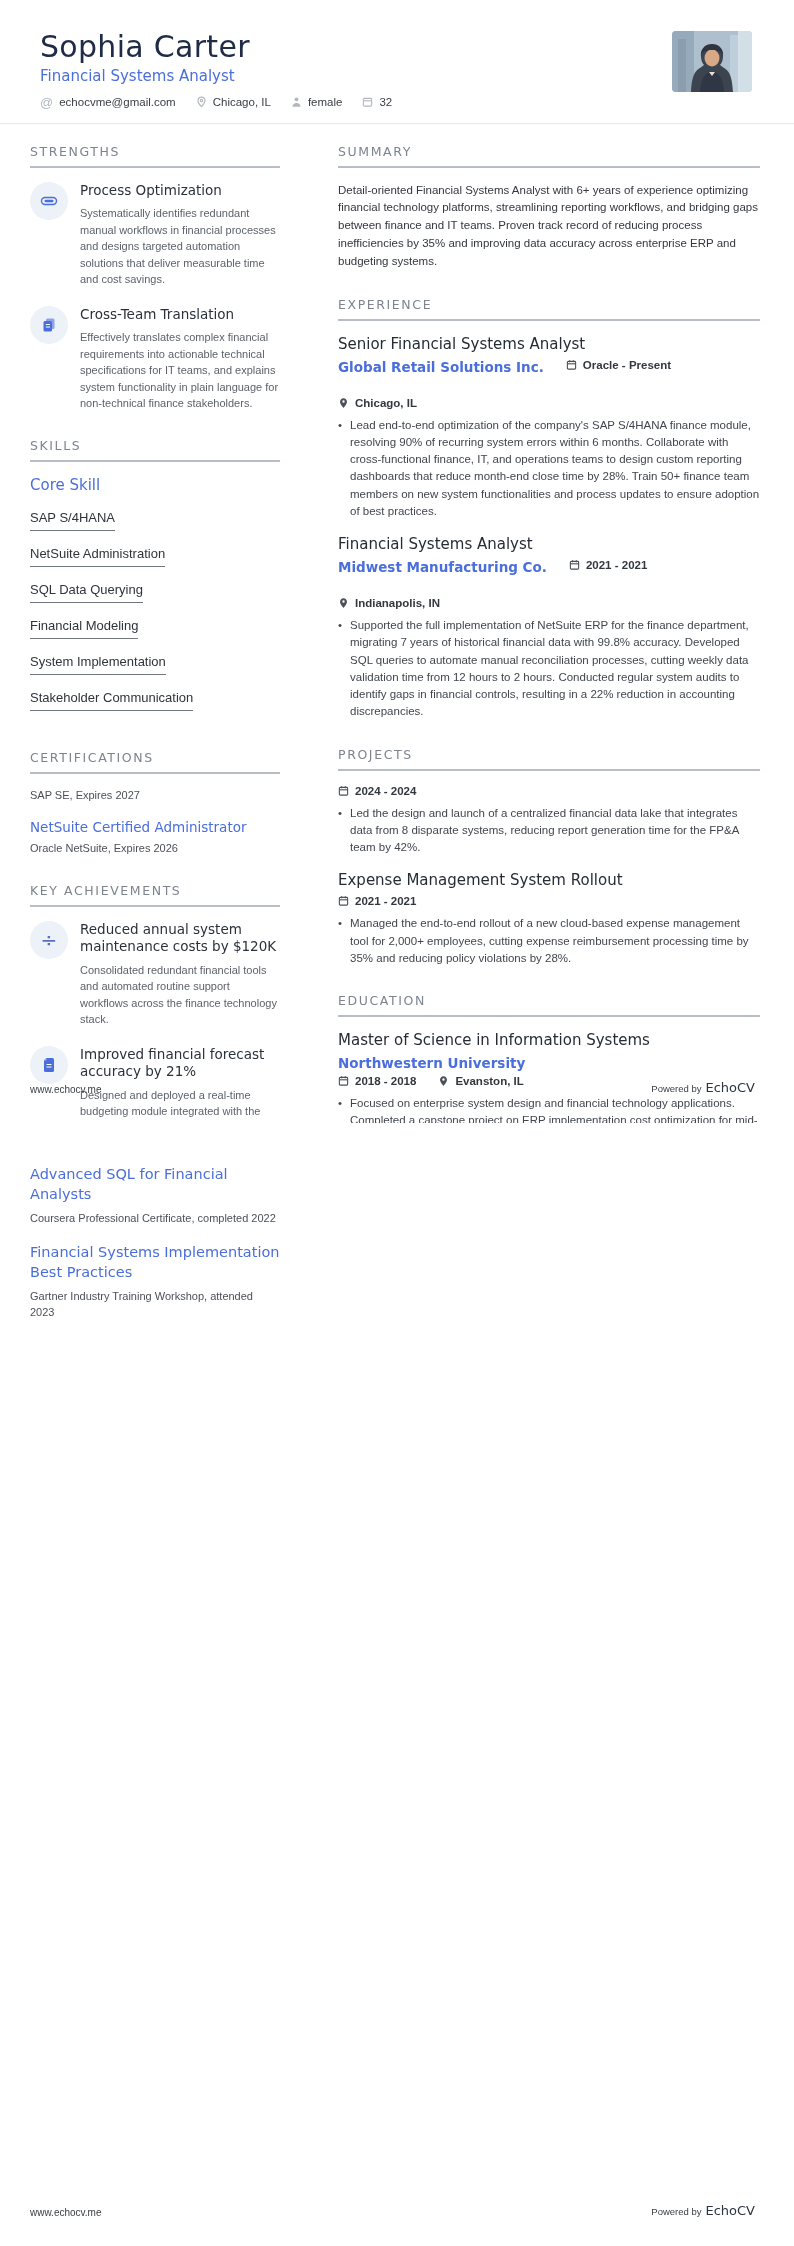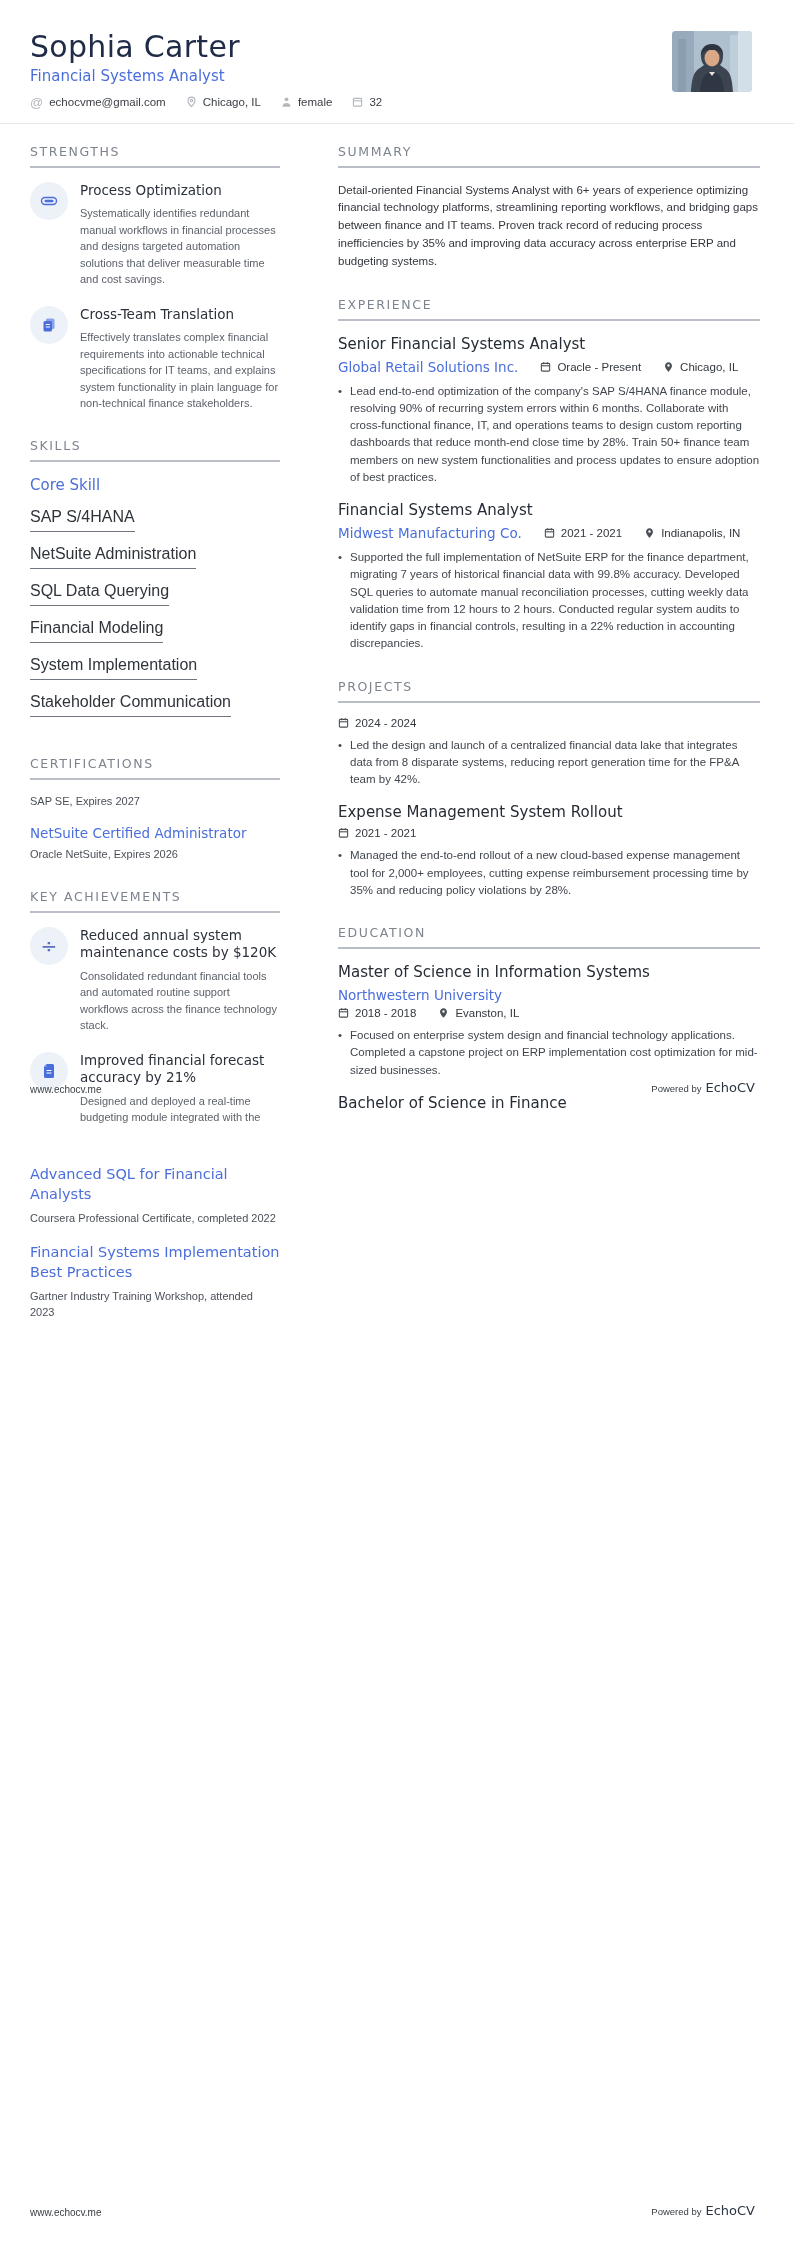--- a/index.html
+++ b/index.html
@@ -3,21 +3,21 @@
 <meta charset="utf-8">
 <style>
   * { margin:0; padding:0; box-sizing:border-box; }
   body {
     width:794px; height:2246px; margin:0 auto; background:#ffffff;
     font-family:"Liberation Sans", sans-serif; color:#3a3f46;
   }
   .page { position:relative; width:794px; height:1123px; overflow:hidden; background:#fff; }
 
   
-  .header { padding:30px 39px 0 30px; border-bottom:1px solid #e6e8ec; padding-bottom:14px; }
+  .header { padding:30px 39px 0 40px; border-bottom:1px solid #e6e8ec; padding-bottom:14px; }
   .name { font-family:"DejaVu Sans", sans-serif; font-size:30px; line-height:1.15; color:#1f2b47; letter-spacing:.3px; }
   .job-title { font-family:"DejaVu Sans", sans-serif; font-size:15px; color:#4a6edb; margin-top:2px; }
   .contact-row { display:flex; align-items:center; gap:20px; margin-top:11px; font-size:11.5px; color:#3a3e44; }
   .contact-item { display:flex; align-items:center; gap:6px; }
   .c-ico { color:#b3b8bf; display:inline-flex; }
   .at-glyph { font-size:13px; color:#b3b8bf; line-height:1; }
   .photo { position:absolute; top:31px; right:42px; width:80px; height:61px; border-radius:4px; overflow:hidden; }
 
   
   .cols { display:flex; gap:58px; padding:20px 39px 0 30px; }
@@ -34,33 +34,33 @@
   
   .s-item { display:flex; gap:12px; margin-bottom:18px; }
   .icon-circle { width:38px; height:38px; border-radius:50%; background:#edf1f8; flex:none;
                  display:flex; align-items:center; justify-content:center; color:#4a6edb; }
   .divide-glyph { font-size:20px; color:#5b6fc0; font-family:"DejaVu Sans", sans-serif; }
   .s-title { font-family:"DejaVu Sans", sans-serif; font-size:13.5px; color:#2b313b; line-height:1.3; margin-bottom:6px; }
   .s-text { font-size:11px; color:#5d626b; line-height:1.5; }
 
   
   .skill-group { font-family:"DejaVu Sans", sans-serif; font-size:15px; color:#4a6edb; margin-bottom:14px; }
-  .skill { display:inline-block; font-size:16px; color:#2f343b; border-bottom:1px solid #70767e;
+  .skill { display:inline-block; font-size:13px; color:#2f343b; border-bottom:1px solid #70767e;
            padding-bottom:5px; margin:0 26px 13px 0; }
 
   
   .cred { margin-bottom:14px; }
   .cred-title { font-family:"DejaVu Sans", sans-serif; font-size:13.5px; color:#4a6edb; line-height:1.35; margin-bottom:5px; }
   .cred-sub { font-size:11px; color:#4b5058; line-height:1.45; }
 
   
   .summary-text { font-size:11.5px; color:#33373e; line-height:1.55; }
   .entry { margin-bottom:15px; }
   .entry-title { font-family:"DejaVu Sans", sans-serif; font-size:15px; color:#262c35; margin-bottom:6px; }
-  .org-row { display:flex; align-items:center; gap:22px; margin-bottom:8px; flex-wrap:wrap; }
+  .org-row { display:flex; align-items:flex-start; gap:22px; margin-bottom:8px; flex-wrap:wrap;font-weight:bold; }
   .entry-org { font-family:"DejaVu Sans", sans-serif; font-size:13.5px; color:#4a6edb; }
   .meta { display:flex; align-items:center; gap:6px; font-size:11.5px; color:#33383f; }
   .m-ico { color:#4b5056; display:inline-flex; }
   .bullet-line { display:flex; gap:8px; font-size:11.5px; color:#41464e; line-height:1.5; }
   .bullet-dot { flex:none; }
 
   
   .pfoot { position:absolute; left:30px; right:39px; bottom:28px; display:flex;
            justify-content:space-between; align-items:flex-end; }
   .foot-site { font-size:10px; color:#3b4046; }

